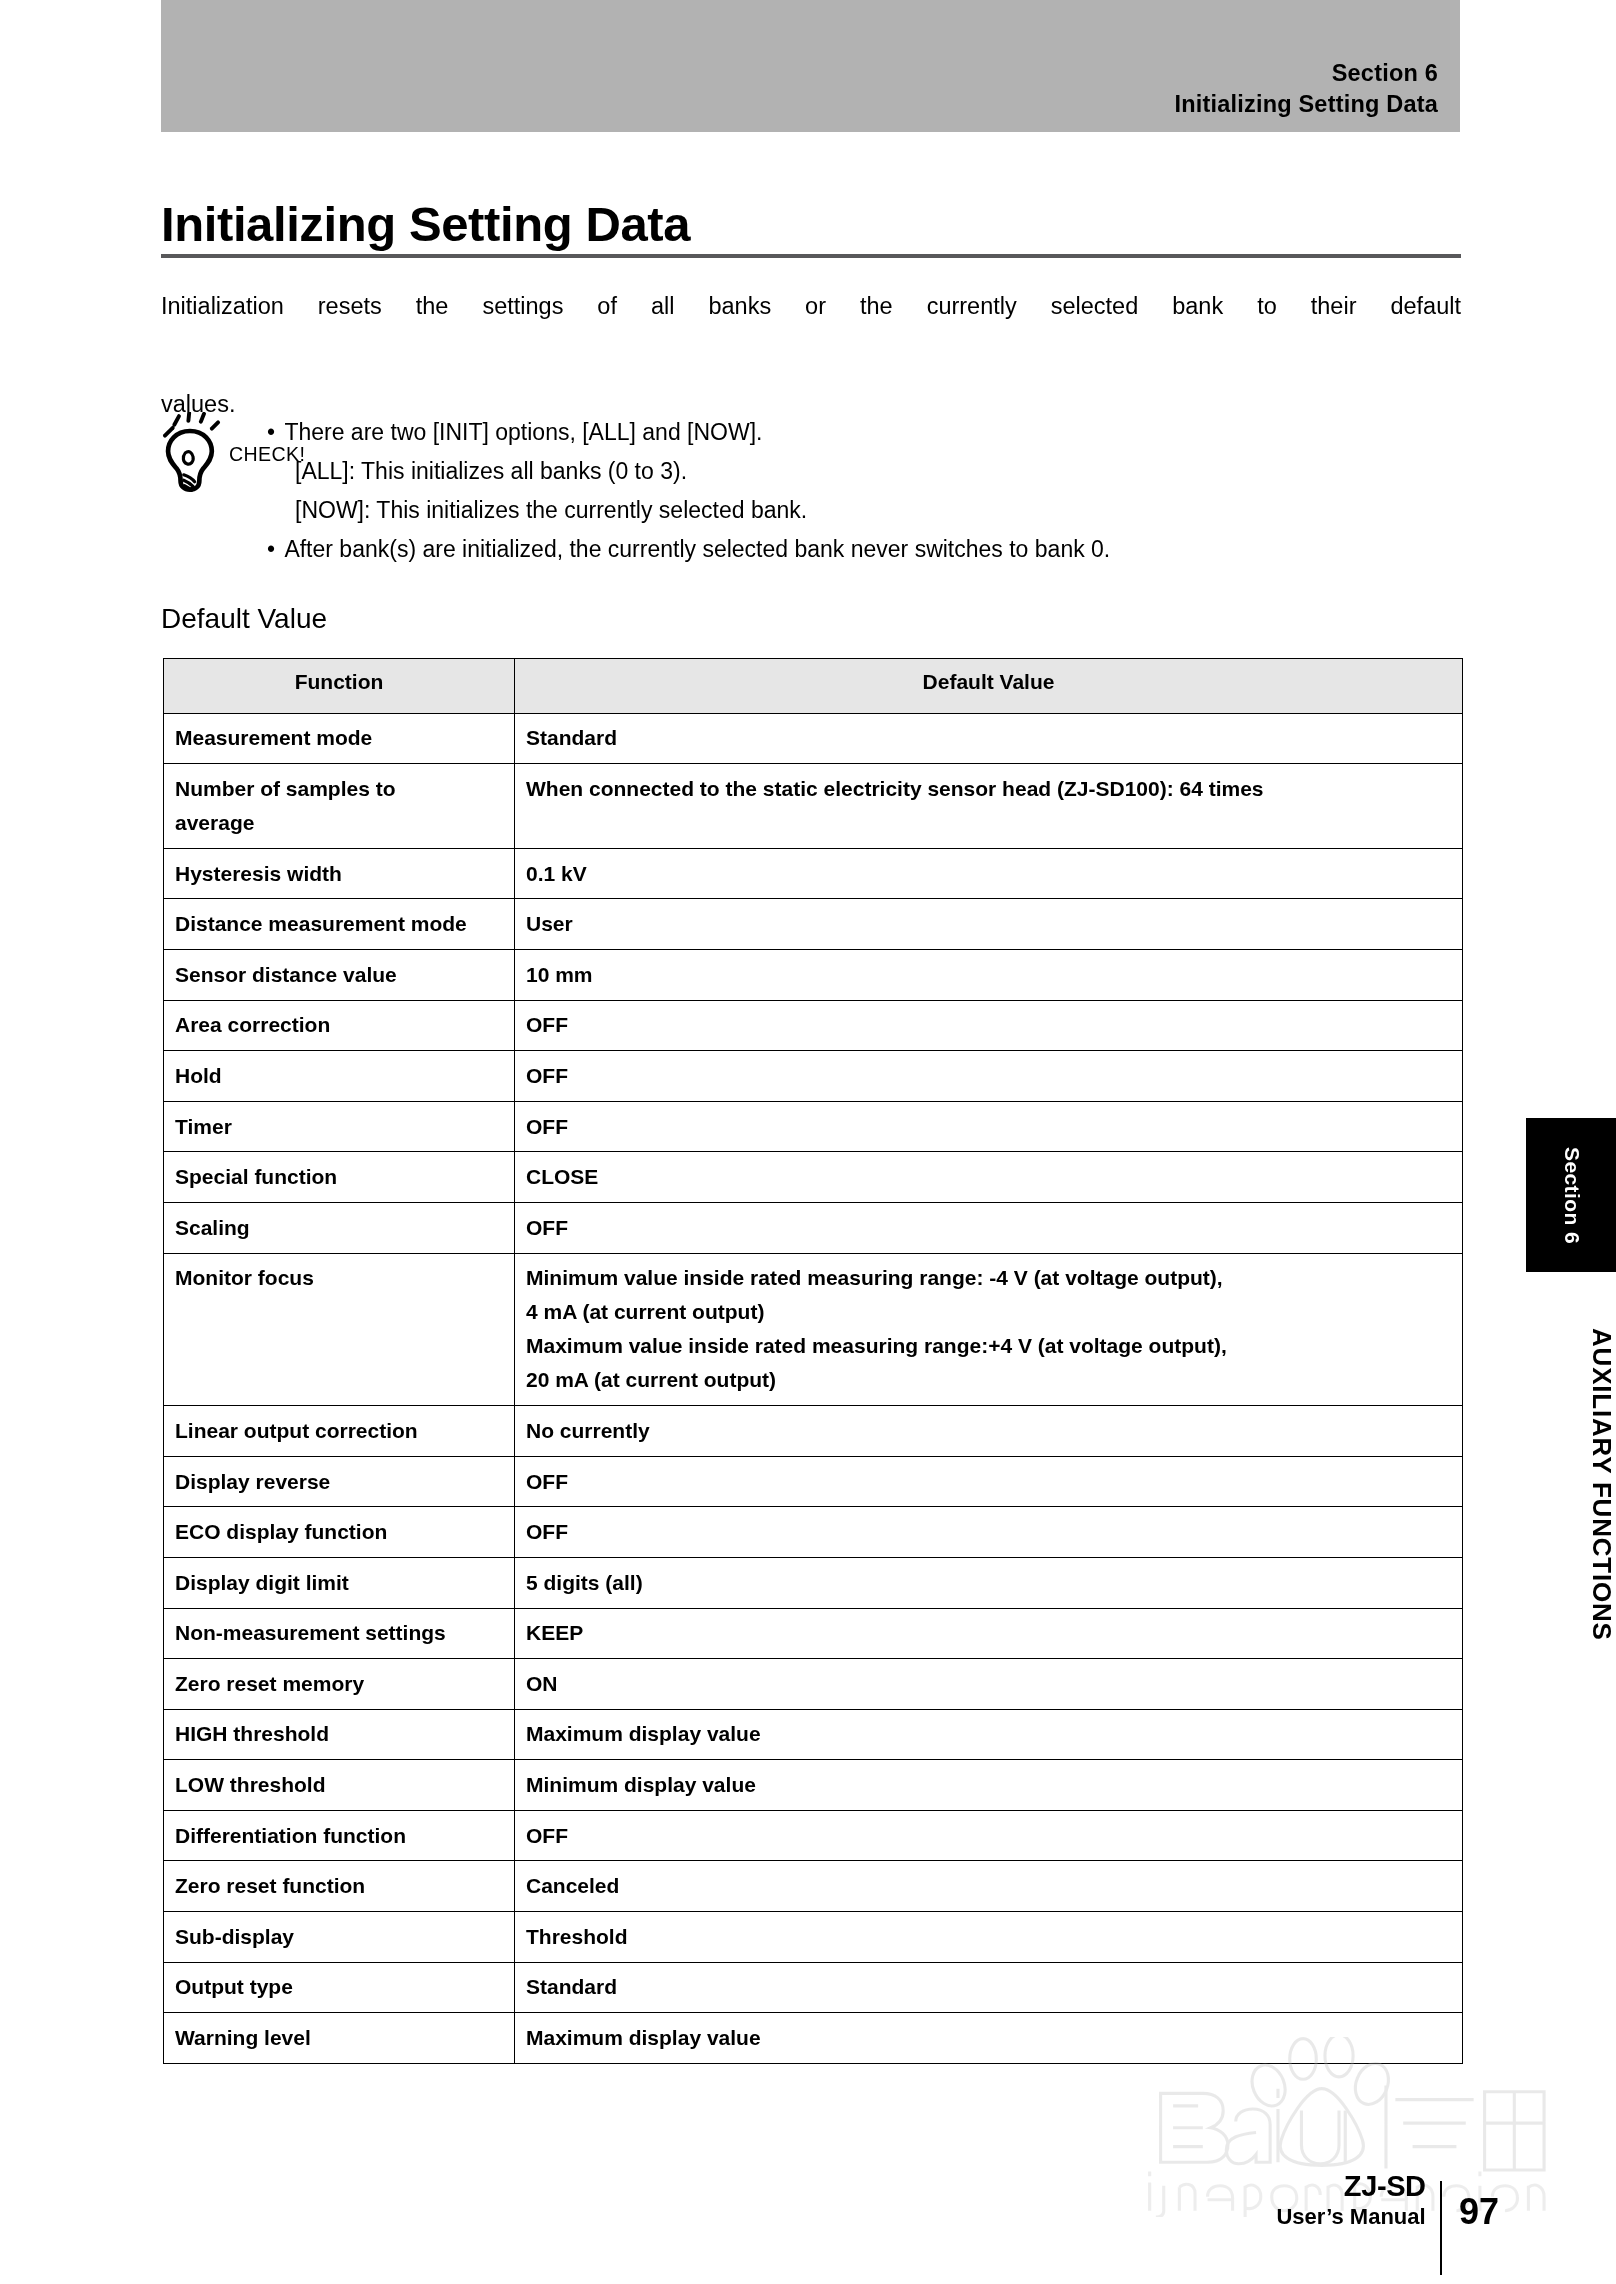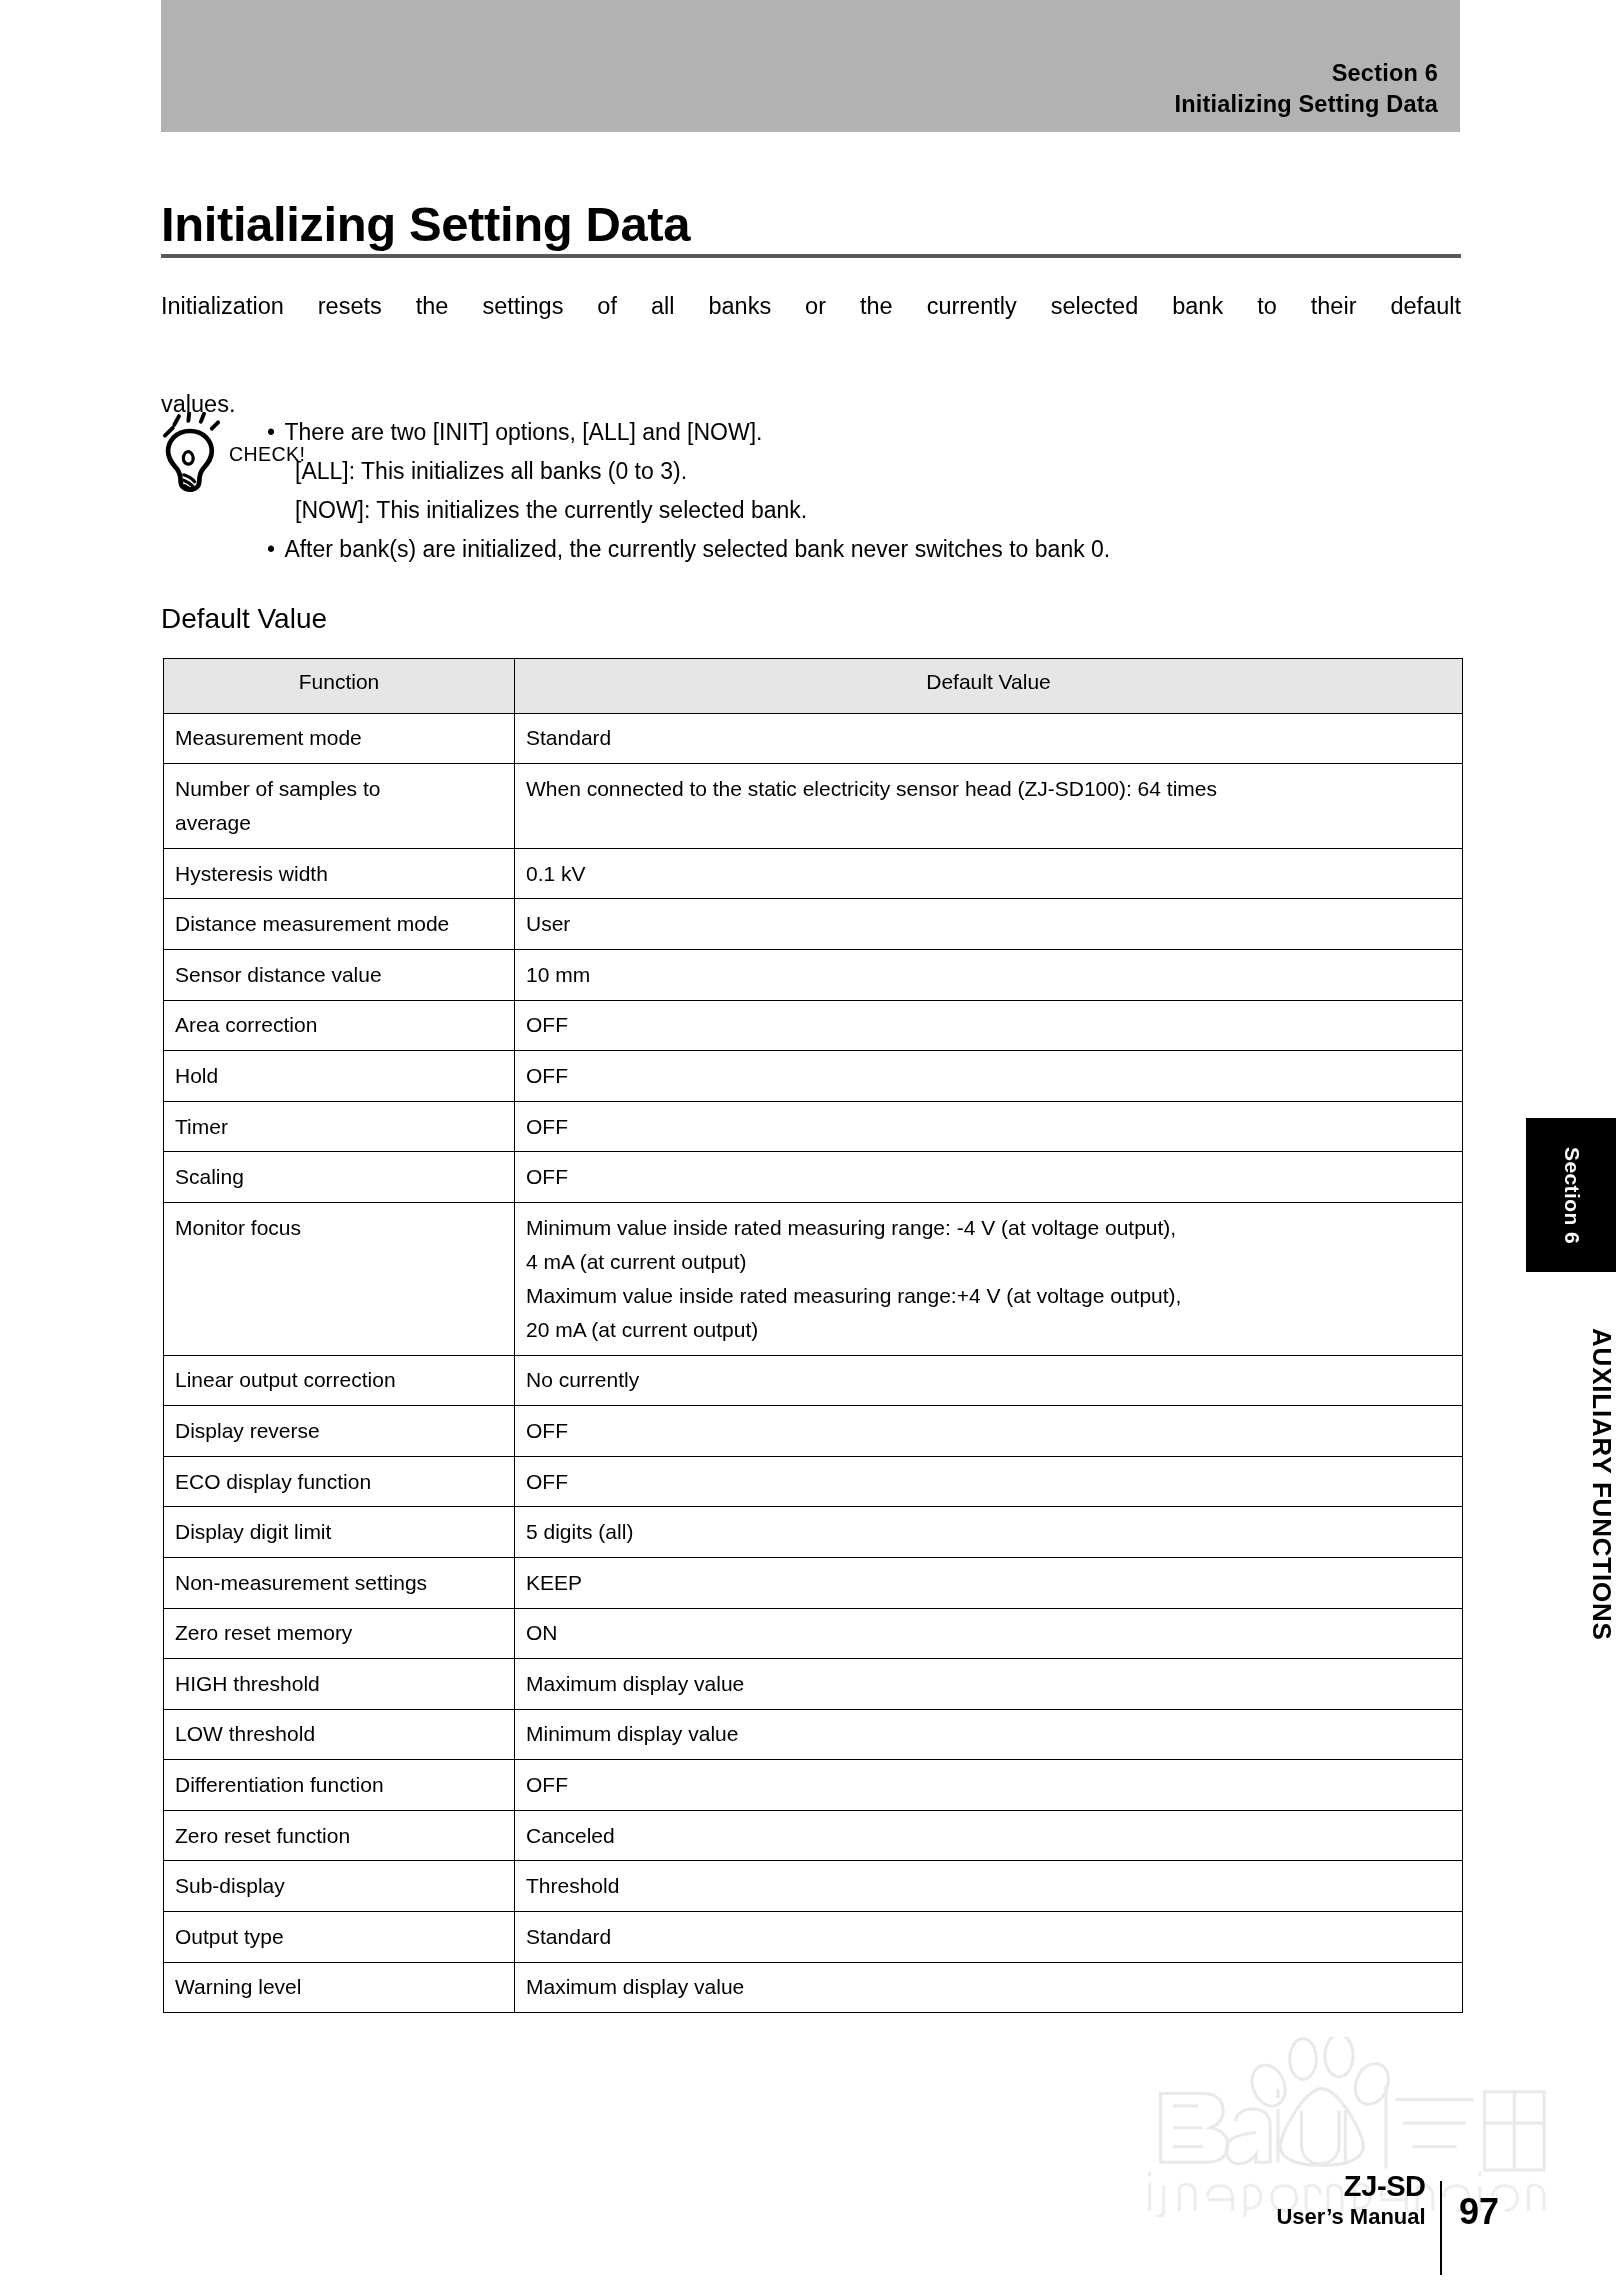--- a/index.html
+++ b/index.html
@@ -144,21 +144,21 @@
   }
   .data-table col.c1 { width: 351px; }
   .data-table col.c2 { width: 948px; }
 
   .data-table th,
   .data-table td {
     border: 1.6px solid #000000;
     padding: 7.8px 11px;
     vertical-align: top;
     line-height: 34px;
-    font-weight: normal;
+    font-weight: bold;
   }
   .data-table thead th {
     background: #e6e6e6;
     text-align: center;
     height: 41px;
     padding-top: 6.3px;
     padding-bottom: 6.3px;
   }
   .data-table tbody td {
     height: 31px;
@@ -344,20 +344,24 @@
         <td>Area correction</td>
         <td>OFF</td>
       </tr>
       <tr>
         <td>Hold</td>
         <td>OFF</td>
       </tr>
       <tr>
         <td>Timer</td>
         <td>OFF</td>
+      </tr>
+      <tr>
+        <td>Special function</td>
+        <td>CLOSE</td>
       </tr>
       <tr>
         <td>Scaling</td>
         <td>OFF</td>
       </tr>
       <tr>
         <td>Monitor focus</td>
         <td class="cell-lines tall-cell">
           <div>Minimum value inside rated measuring range: -4 V (at voltage output),</div>
           <div class="cell-right">4 mA (at current output)</div>

